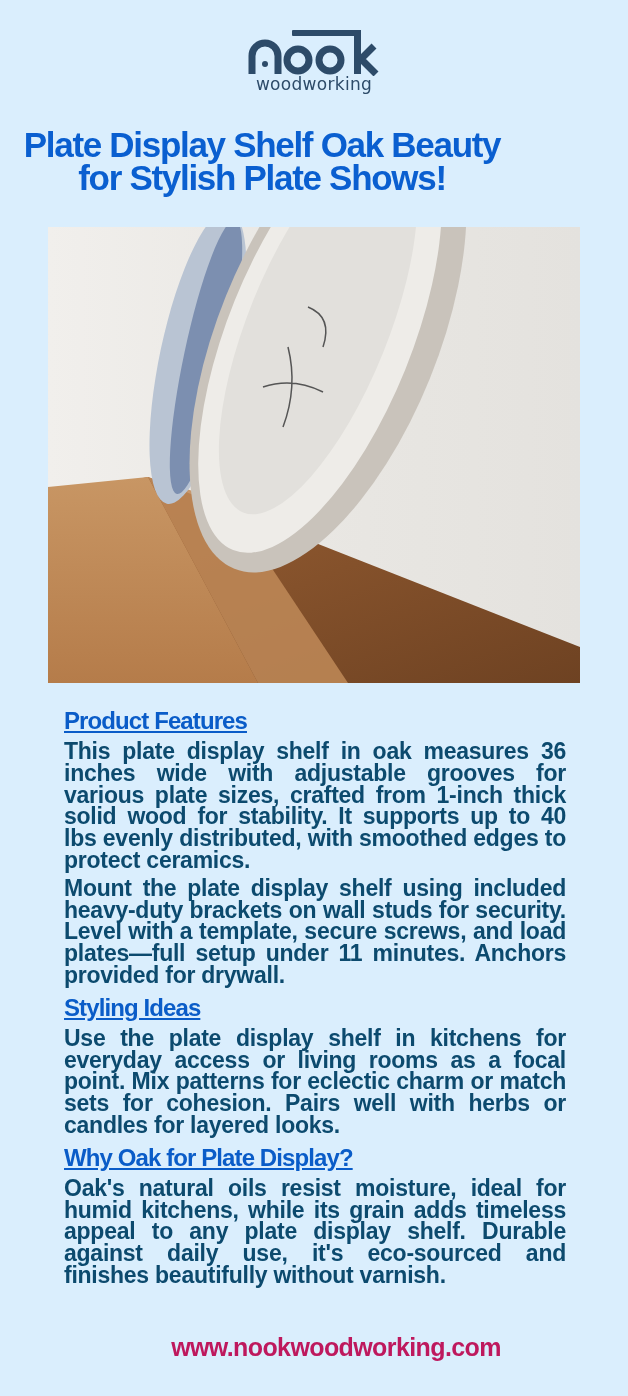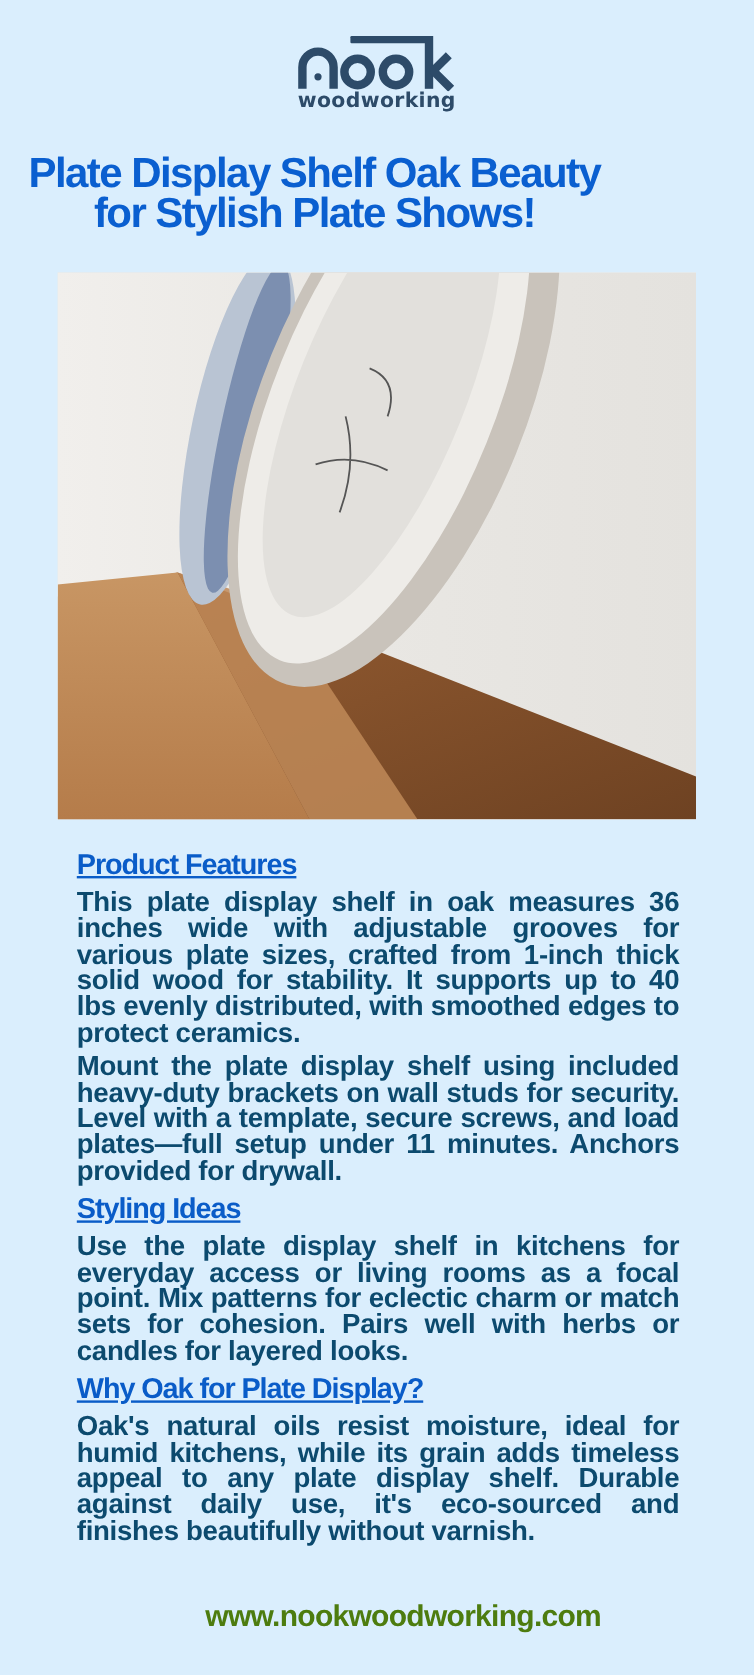--- a/index.html
+++ b/index.html
@@ -26,21 +26,21 @@
       width: 132px;
       height: 50px;
     }
     .logo-mark svg { display: block; }
     .logo-sub {
       font-family: "DejaVu Sans", sans-serif;
       font-size: 17px;
       color: #2d4b69;
       letter-spacing: 0.3px;
       margin-top: -2px;
-      font-weight: bold;
+      font-weight: normal;
     }
     .title {
       position: absolute;
       left: 0; top: 128px;
       width: 524px;
       text-align: center;
       color: #0a5fd0;
       font-weight: bold;
       font-size: 35px;
       line-height: 33px;
@@ -75,21 +75,21 @@
       line-height: 21.8px;
       text-align: justify;
       letter-spacing: -0.25px;
     }
     .section + .section { margin-top: 6px; }
     .footer {
       position: absolute;
       left: 0; top: 1333px;
       width: 628px;
       text-align: center;
-      color: #4d7c0f;
+      color: #be185d;
       font-size: 25px;
       font-weight: bold;
       letter-spacing: -0.6px;
       padding-left: 44px;
     }
   </style>
 </head>
 <body>
 
 <div class="logo">

